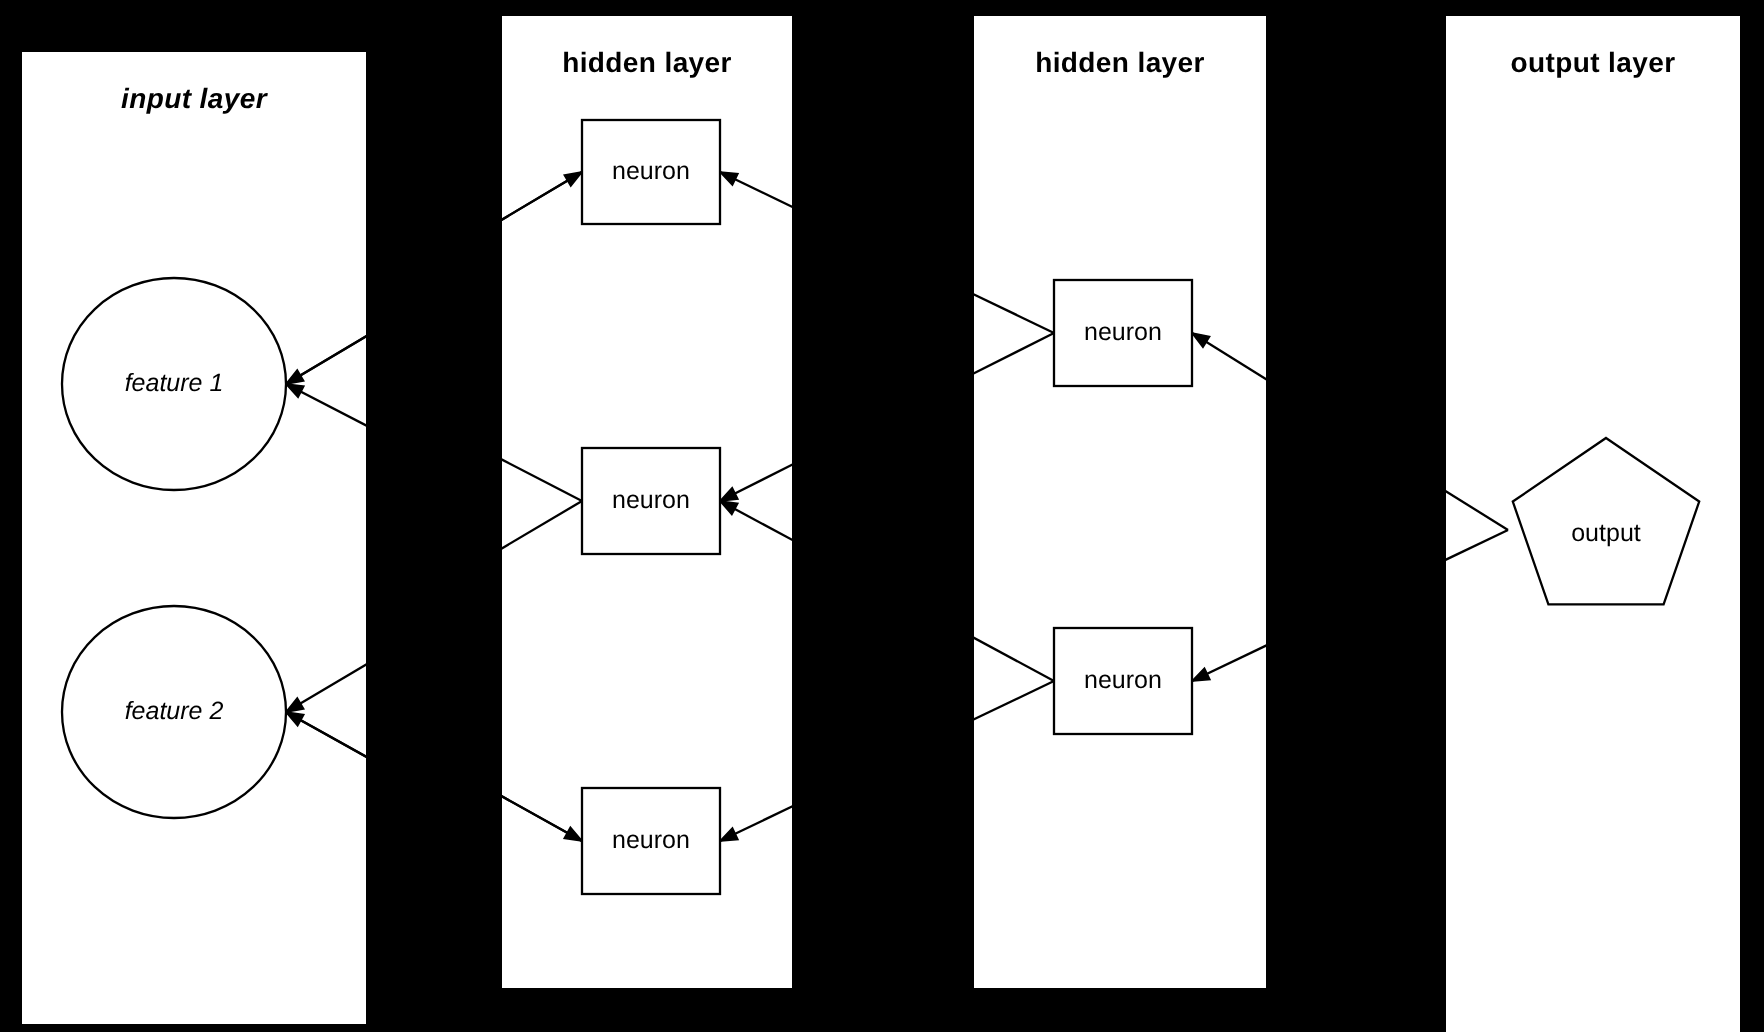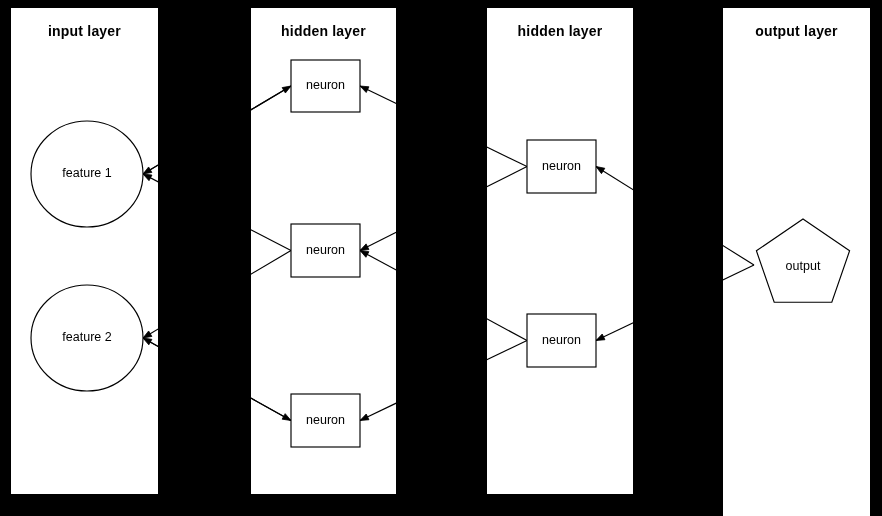--- a/index.html
+++ b/index.html
@@ -53,21 +53,21 @@
     stroke: #000000;
     stroke-width: 1.15;
     fill: none;
   }
 </style>
 </head>
 <body>
 
 <div id="canvas">
 
-  <div class="panel" id="panel-input" style="left: 11px; top: 8px; width: 147px; height: 486px;">
+  <div class="panel" id="panel-input" style="left: 11px; top: 26px; width: 172px; height: 486px; font-style: italic;">
     <div class="panel-title" style="top: 15px;">input layer</div>
     <svg class="layer-svg" id="svg-input" width="147" height="486" viewBox="11 8 147 486">
         <line x1="291" y1="86" x2="143" y2="174" class="edge"></line>
         <path d="M 143 174 L 148.6195839373775 166.97004435499278 L 151.86028039646564 172.42030658164103 Z" fill="#000" stroke="#000" stroke-width="0.8"></path>
         <line x1="291" y1="250.5" x2="143" y2="174" class="edge"></line>
         <path d="M 143 174 L 151.9383965725035 175.05122153357763 L 149.02677838645405 180.68415606345113 Z" fill="#000" stroke="#000" stroke-width="0.8"></path>
         <line x1="291" y1="420.5" x2="143" y2="338" class="edge"></line>
         <path d="M 143 338 L 151.90090504960705 339.33187435514 L 148.8135338760625 344.8704311270745 Z" fill="#000" stroke="#000" stroke-width="0.8"></path>
         <line x1="291" y1="250.5" x2="143" y2="338" class="edge"></line>
         <path d="M 143 338 L 148.63713884055466 330.9841133352719 L 151.86420140330245 336.442459155691 Z" fill="#000" stroke="#000" stroke-width="0.8"></path>

